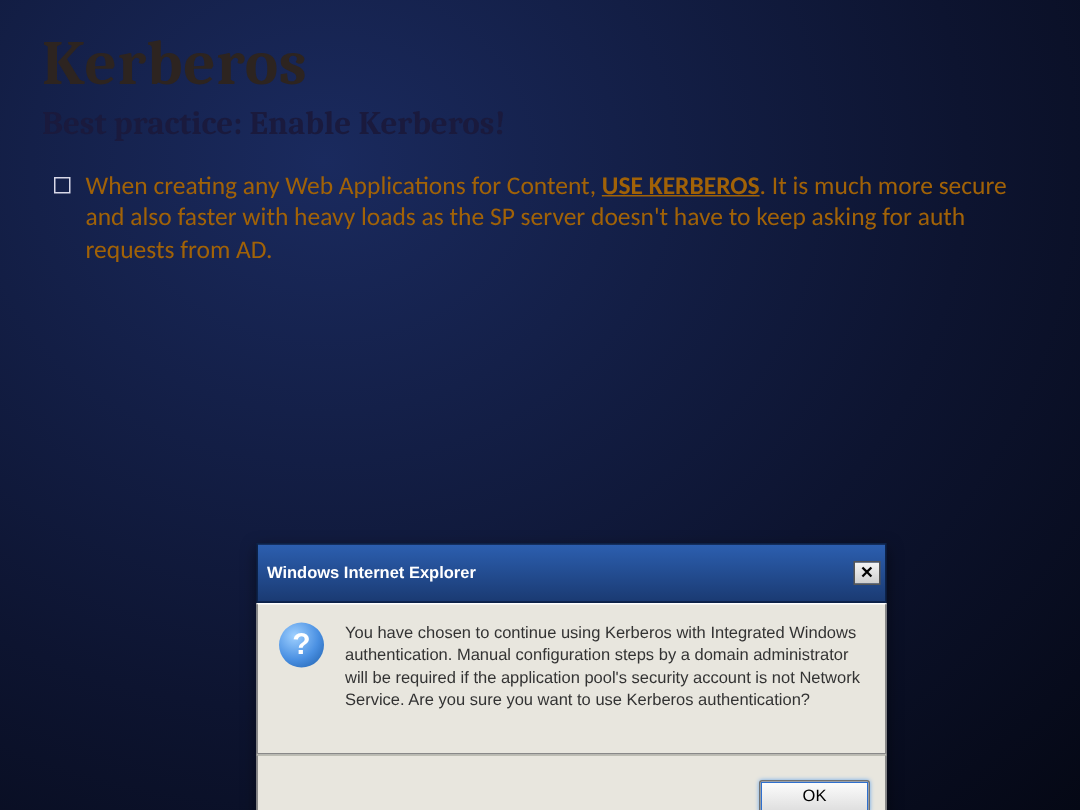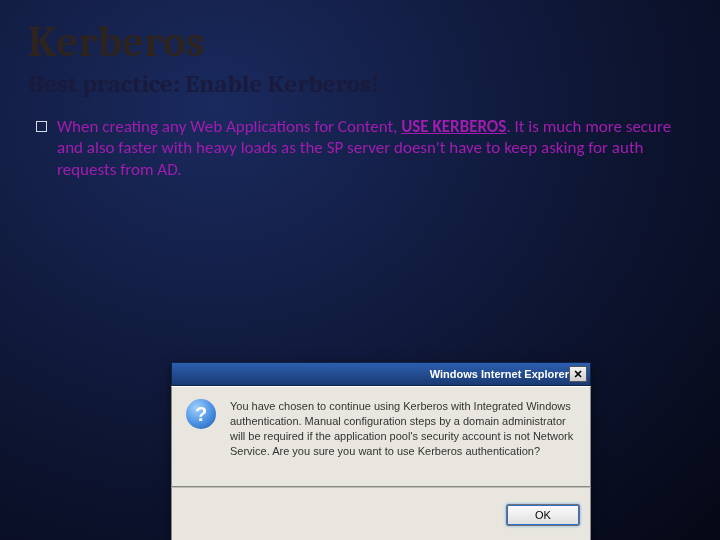--- a/index.html
+++ b/index.html
@@ -13,34 +13,34 @@
   .slide { padding: 18px 28px 0 28px; }
   .title {
     font-family: "Cambria", Georgia, serif;
     font-size: 42px;
     font-weight: 700;
     color: #2d2420;
     letter-spacing: 0.5px;
   }
   .subtitle {
     font-family: "Cambria", Georgia, serif;
-    font-size: 25px;
+    font-size: 22px;
     font-weight: 700;
     color: #1a1a3d;
     margin-top: 2px;
     margin-bottom: 18px;
   }
   .bullets { list-style: none; padding-left: 8px; }
   .bullets li {
     display: flex;
     align-items: flex-start;
     margin-bottom: 4px;
     font-size: 17px;
     line-height: 1.25;
-    color: #a21caf;
+    color: #a16207;
     font-weight: 400;
   }
   .cb {
     flex: 0 0 auto;
     width: 11px; height: 11px;
     border: 1.5px solid #d8d8e8;
     margin-top: 5px;
     margin-right: 10px;
   }
   .bullets li .txt { flex: 1; }
@@ -50,30 +50,29 @@
   .dialog {
     position: absolute;
     left: 171px; top: 362px;
     width: 420px;
     font-family: "Tahoma", "Segoe UI", Arial, sans-serif;
     font-size: 11px;
     color: #000;
     box-shadow: 0 3px 10px rgba(0,0,0,0.5);
   }
   .dlg-titlebar {
-    height: 24px;
+    height: 40px;
     background: linear-gradient(#2c5fb0, #1a3a72);
     border: 1px solid #0c2248;
     display: flex;
     align-items: center;
     padding: 0 3px 0 6px;
     color: #fff;
     font-weight: 700;
     font-size: 11px;
-    text-align: right;
   }
   .dlg-titlebar .t { flex: 1; }
   .dlg-close {
     width: 18px; height: 16px;
     background: linear-gradient(#f4f4f4,#cfcfcf);
     border: 1px solid #555;
     display: flex; align-items: center; justify-content: center;
     font-weight: 700; color: #000;
     font-size: 11px; line-height: 1;
     cursor: pointer;

